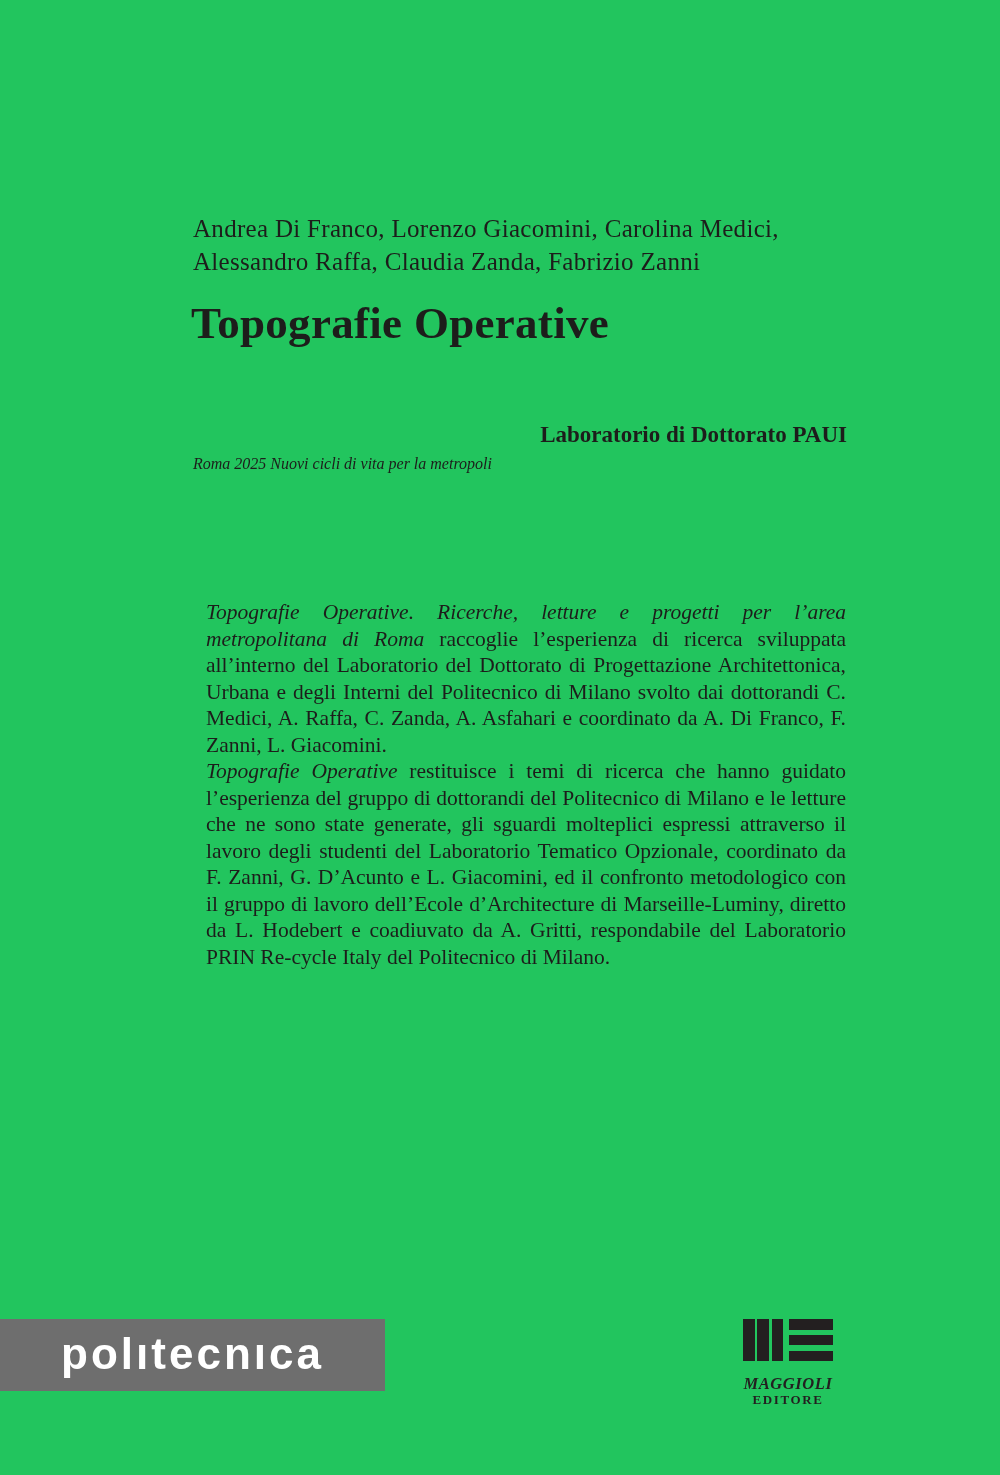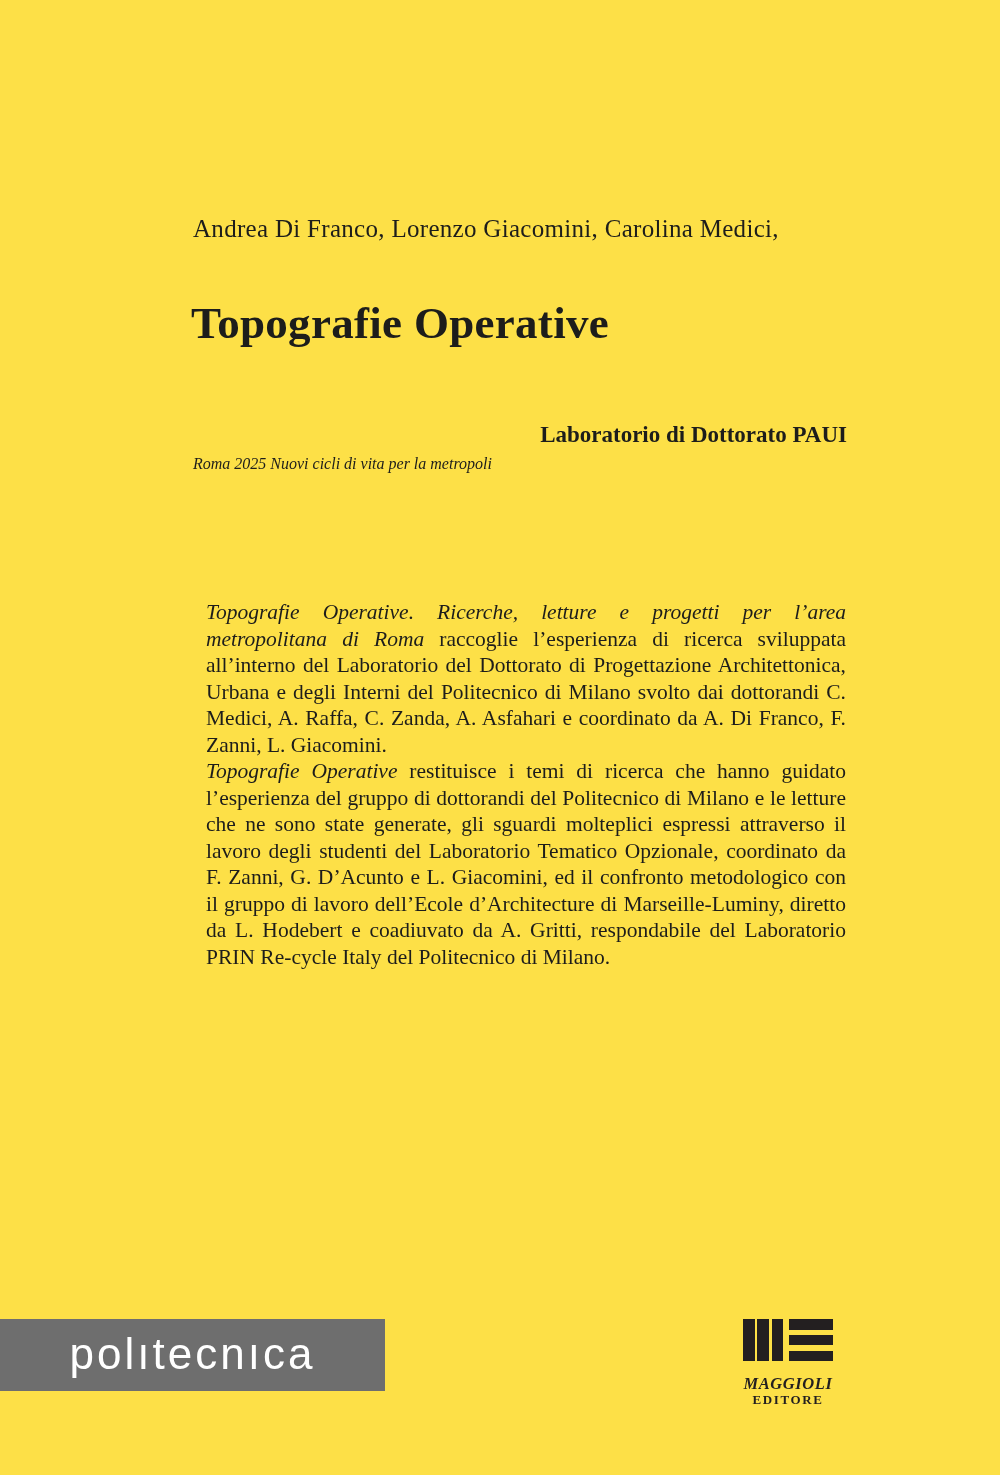--- a/index.html
+++ b/index.html
@@ -85,21 +85,21 @@
     top: 1319px;
     width: 385px;
     height: 72px;
     text-align: center;
   }
   .footer-bar span {
     display: block;
     line-height: 70px;
     font-family: "Liberation Sans", sans-serif;
     font-size: 44px;
-    font-weight: 400;
+    font-weight: 700;
     letter-spacing: 3px;
   }
   .maggioli {
     position: absolute;
     left: 743px;
     top: 1319px;
     width: 90px;
     text-align: center;
   }
   .mag-mark {
@@ -137,24 +137,25 @@
     font-size: 13px;
     line-height: 15px;
     font-weight: bold;
     letter-spacing: 1.6px;
     white-space: nowrap;
   }
 </style>
 </head>
 <body>
 
-<div class="page" style="color: rgb(29, 29, 27); background: #fde047;">
+<div class="page" style="color: rgb(29, 29, 27); background: #22c55e;">
 
   <div class="authors">
     <div>Andrea Di Franco, Lorenzo Giacomini, Carolina Medici,</div>
+    <div>Alessandro Raffa, Claudia Zanda, Fabrizio Zanni</div>
   </div>
 
   <h1 class="title">Topografie Operative</h1>
 
 
   <div class="lab-name">Laboratorio di Dottorato PAUI</div>
 
   <div class="lab-theme">Roma 2025 Nuovi cicli di vita per la metropoli</div>
 
   <div class="abstract" id="abstract">

